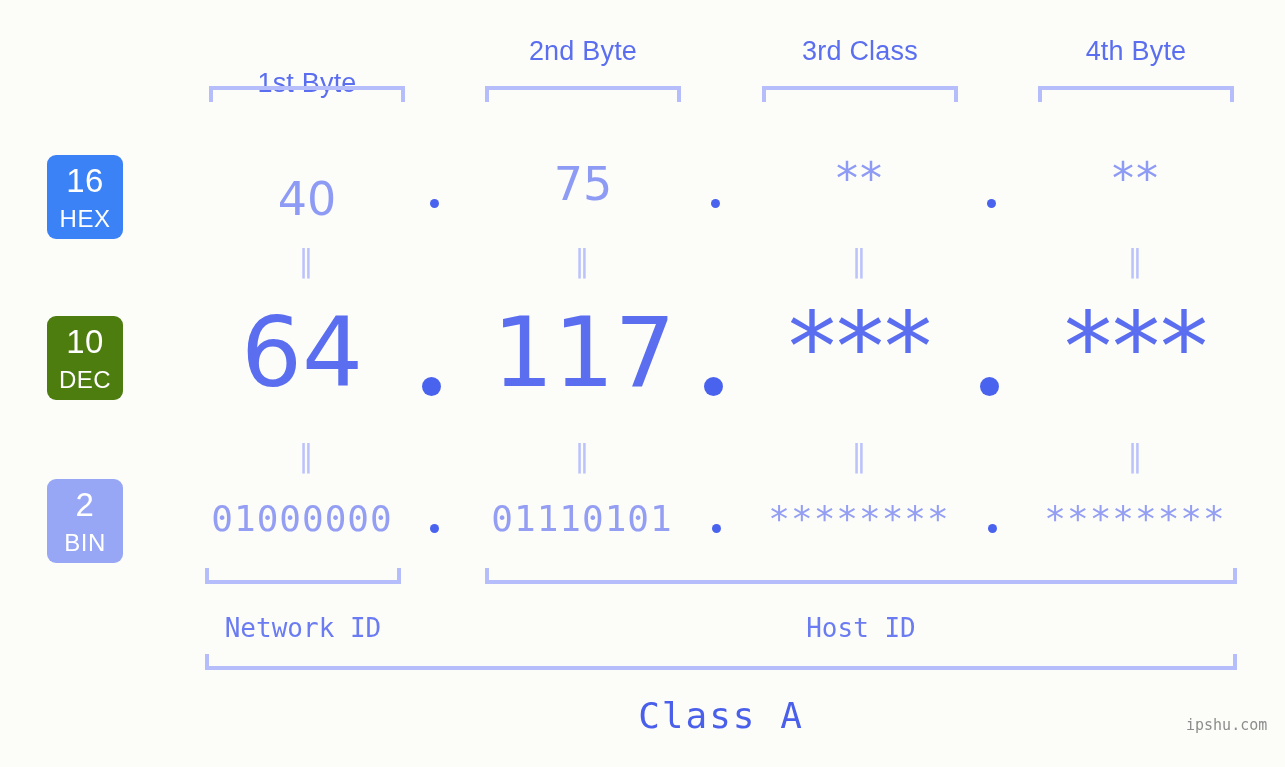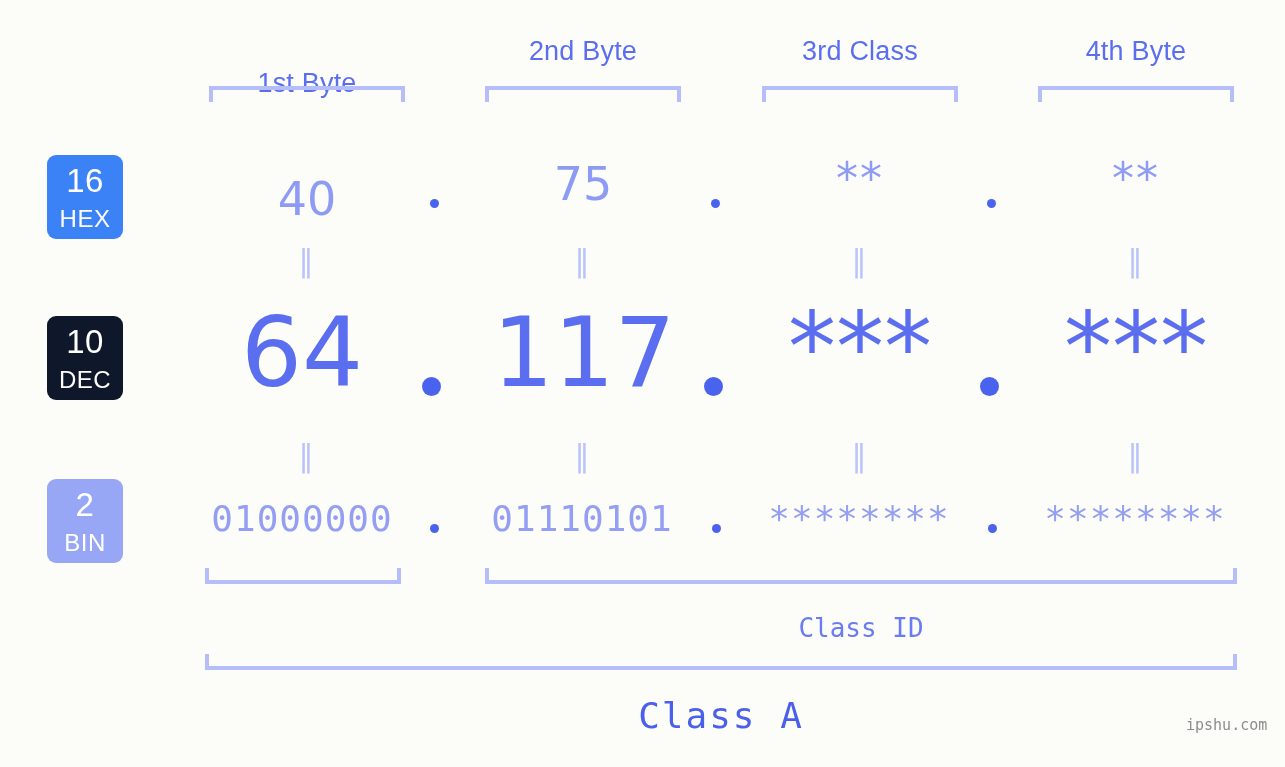--- a/index.html
+++ b/index.html
@@ -172,21 +172,21 @@
   <div class="bracket-top" style="left:209px; top:86px; width:196px;"></div>
   <div class="bracket-top" style="left:485px; top:86px; width:196px;"></div>
   <div class="bracket-top" style="left:762px; top:86px; width:196px;"></div>
   <div class="bracket-top" style="left:1038px; top:86px; width:196px;"></div>
 
   <div class="badge" style="left:47px; top:155px; background:#3b82f6;">
     <span class="num">16</span>
     <span class="nm">HEX</span>
   </div>
 
-  <div class="badge" style="left:47px; top:316px; background:#0f172a;">
+  <div class="badge" style="left:47px; top:316px; background:#4d7c0f;">
     <span class="num">10</span>
     <span class="nm">DEC</span>
   </div>
 
   <div class="badge" style="left:47px; top:479px; background:#97a7f5;">
     <span class="num">2</span>
     <span class="nm">BIN</span>
   </div>
 
   <div class="cell hex-val" style="left:209px; top:176px; width:196px;">40</div>
@@ -222,21 +222,22 @@
   <div class="cell bin-val" style="left:759px; top:501px; width:200px;">********</div>
   <div class="cell bin-val" style="left:1035px; top:501px; width:200px;">********</div>
 
   <div class="dot tiny" style="left:430px; top:524px;"></div>
   <div class="dot tiny" style="left:712px; top:524px;"></div>
   <div class="dot tiny" style="left:988px; top:524px;"></div>
 
   <div class="bracket-bottom" style="left:205px; top:568px; width:196px;"></div>
   <div class="bracket-bottom" style="left:485px; top:568px; width:752px;"></div>
 
-  <div class="id-label" style="left:485px; top:613px; width:752px;">Class ID</div>
+  <div class="id-label" style="left:205px; top:613px; width:196px;">Network ID</div>
+  <div class="id-label" style="left:485px; top:613px; width:752px;">Host ID</div>
 
   <div class="bracket-bottom" style="left:205px; top:654px; width:1032px;"></div>
 
   <div class="class-label" style="left:205px; top:695px; width:1032px;">Class A</div>
 
   <div class="watermark" style="left:1186px; top:716px;">ipshu.com</div>
 
 </div>
 
 </body></html>

